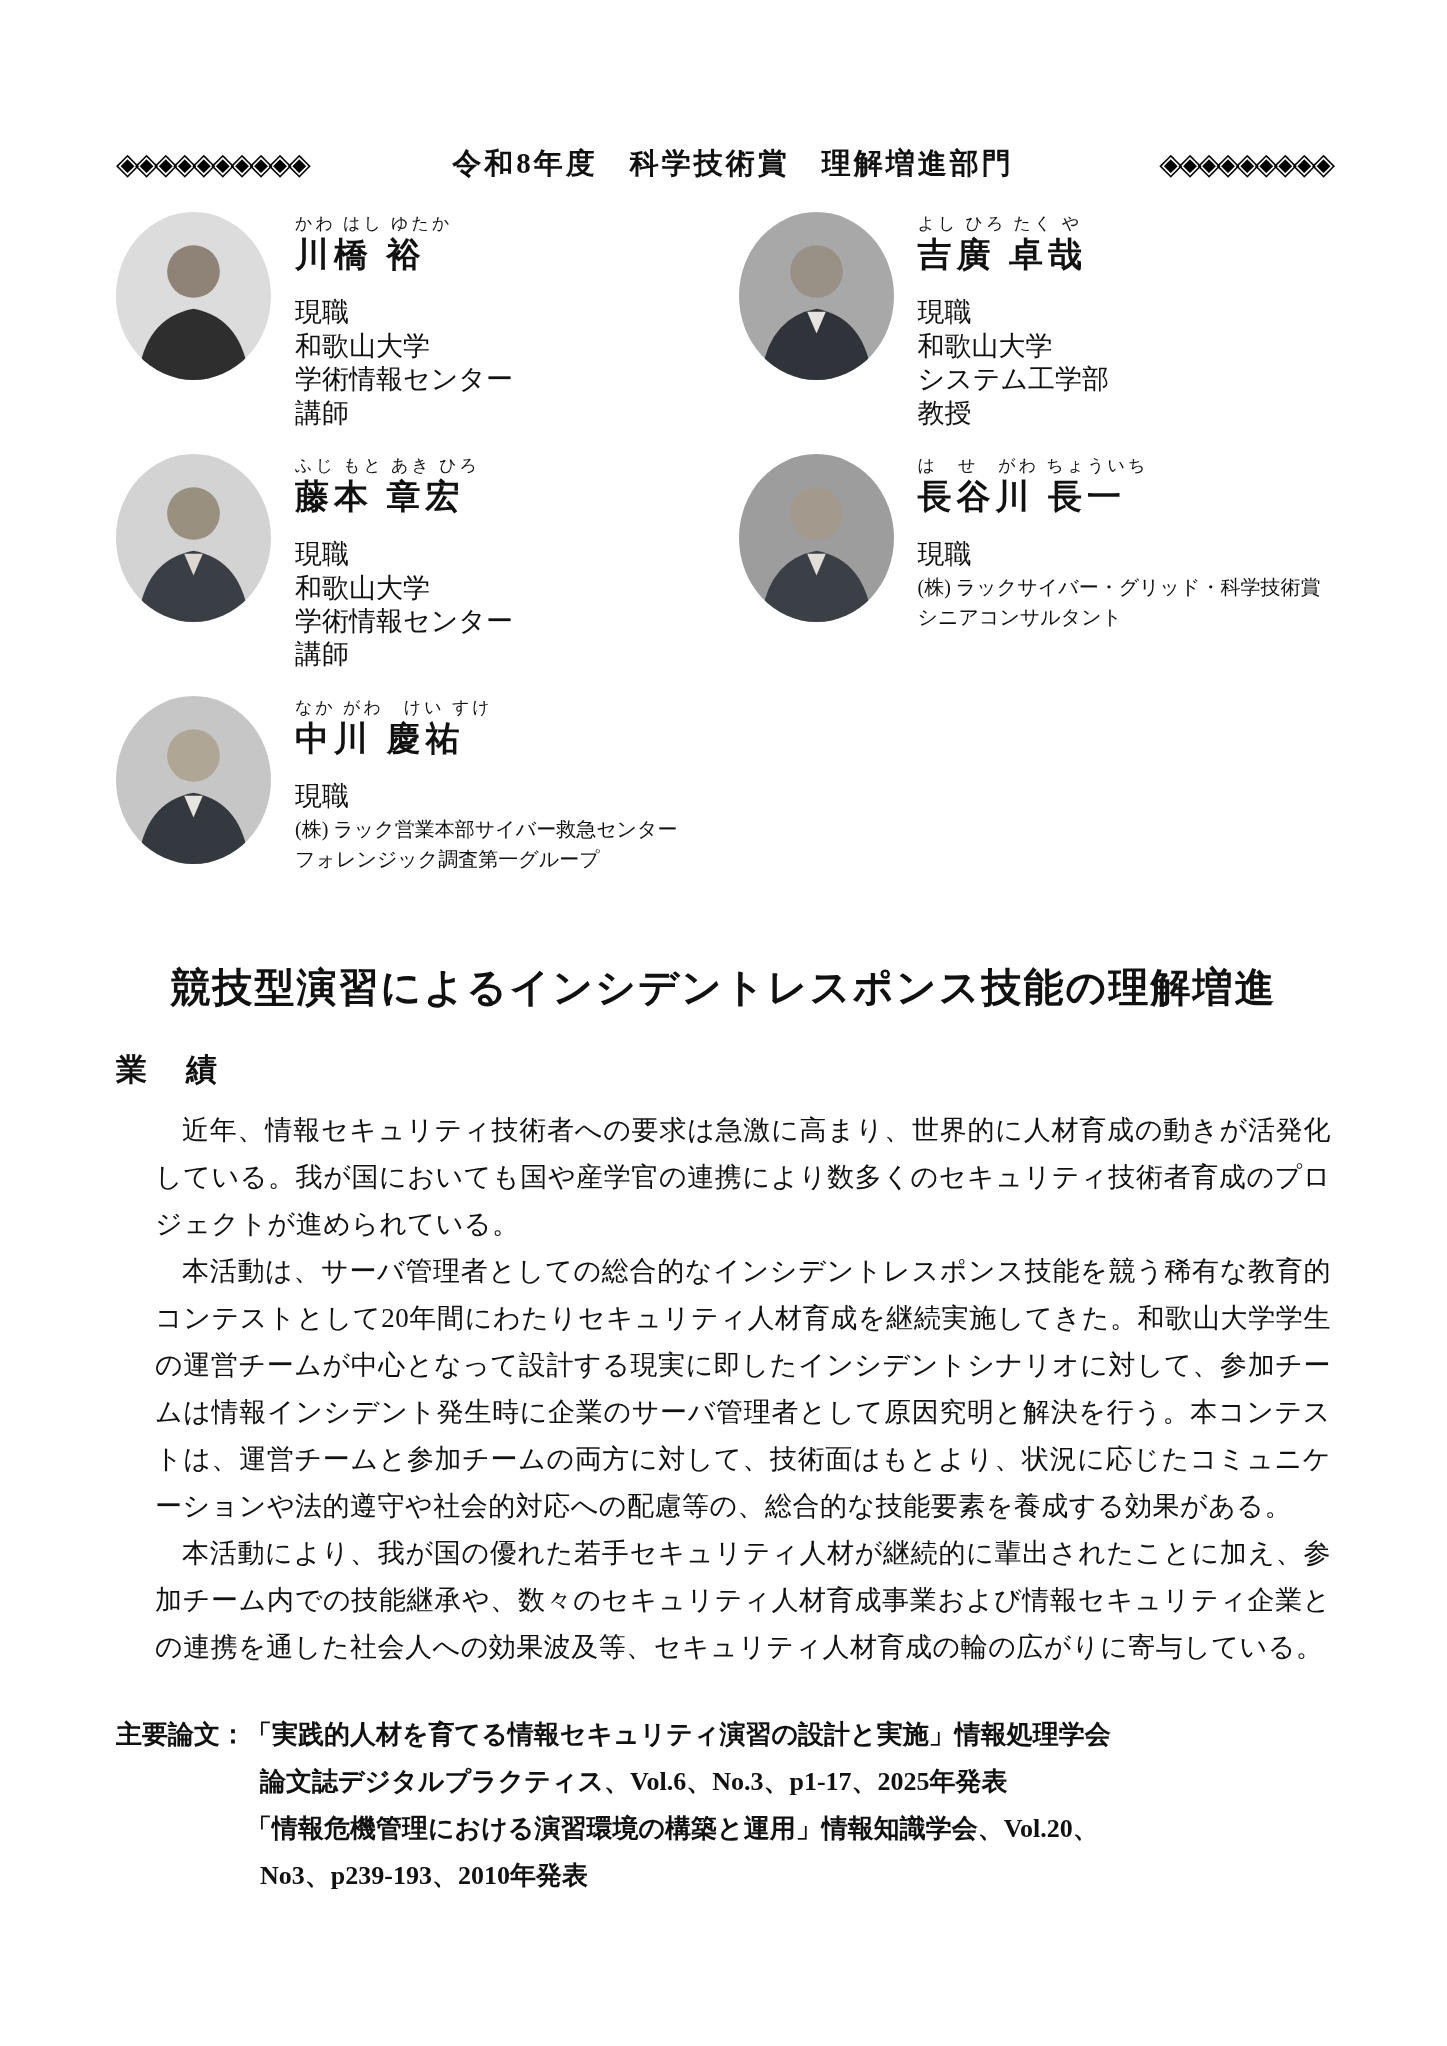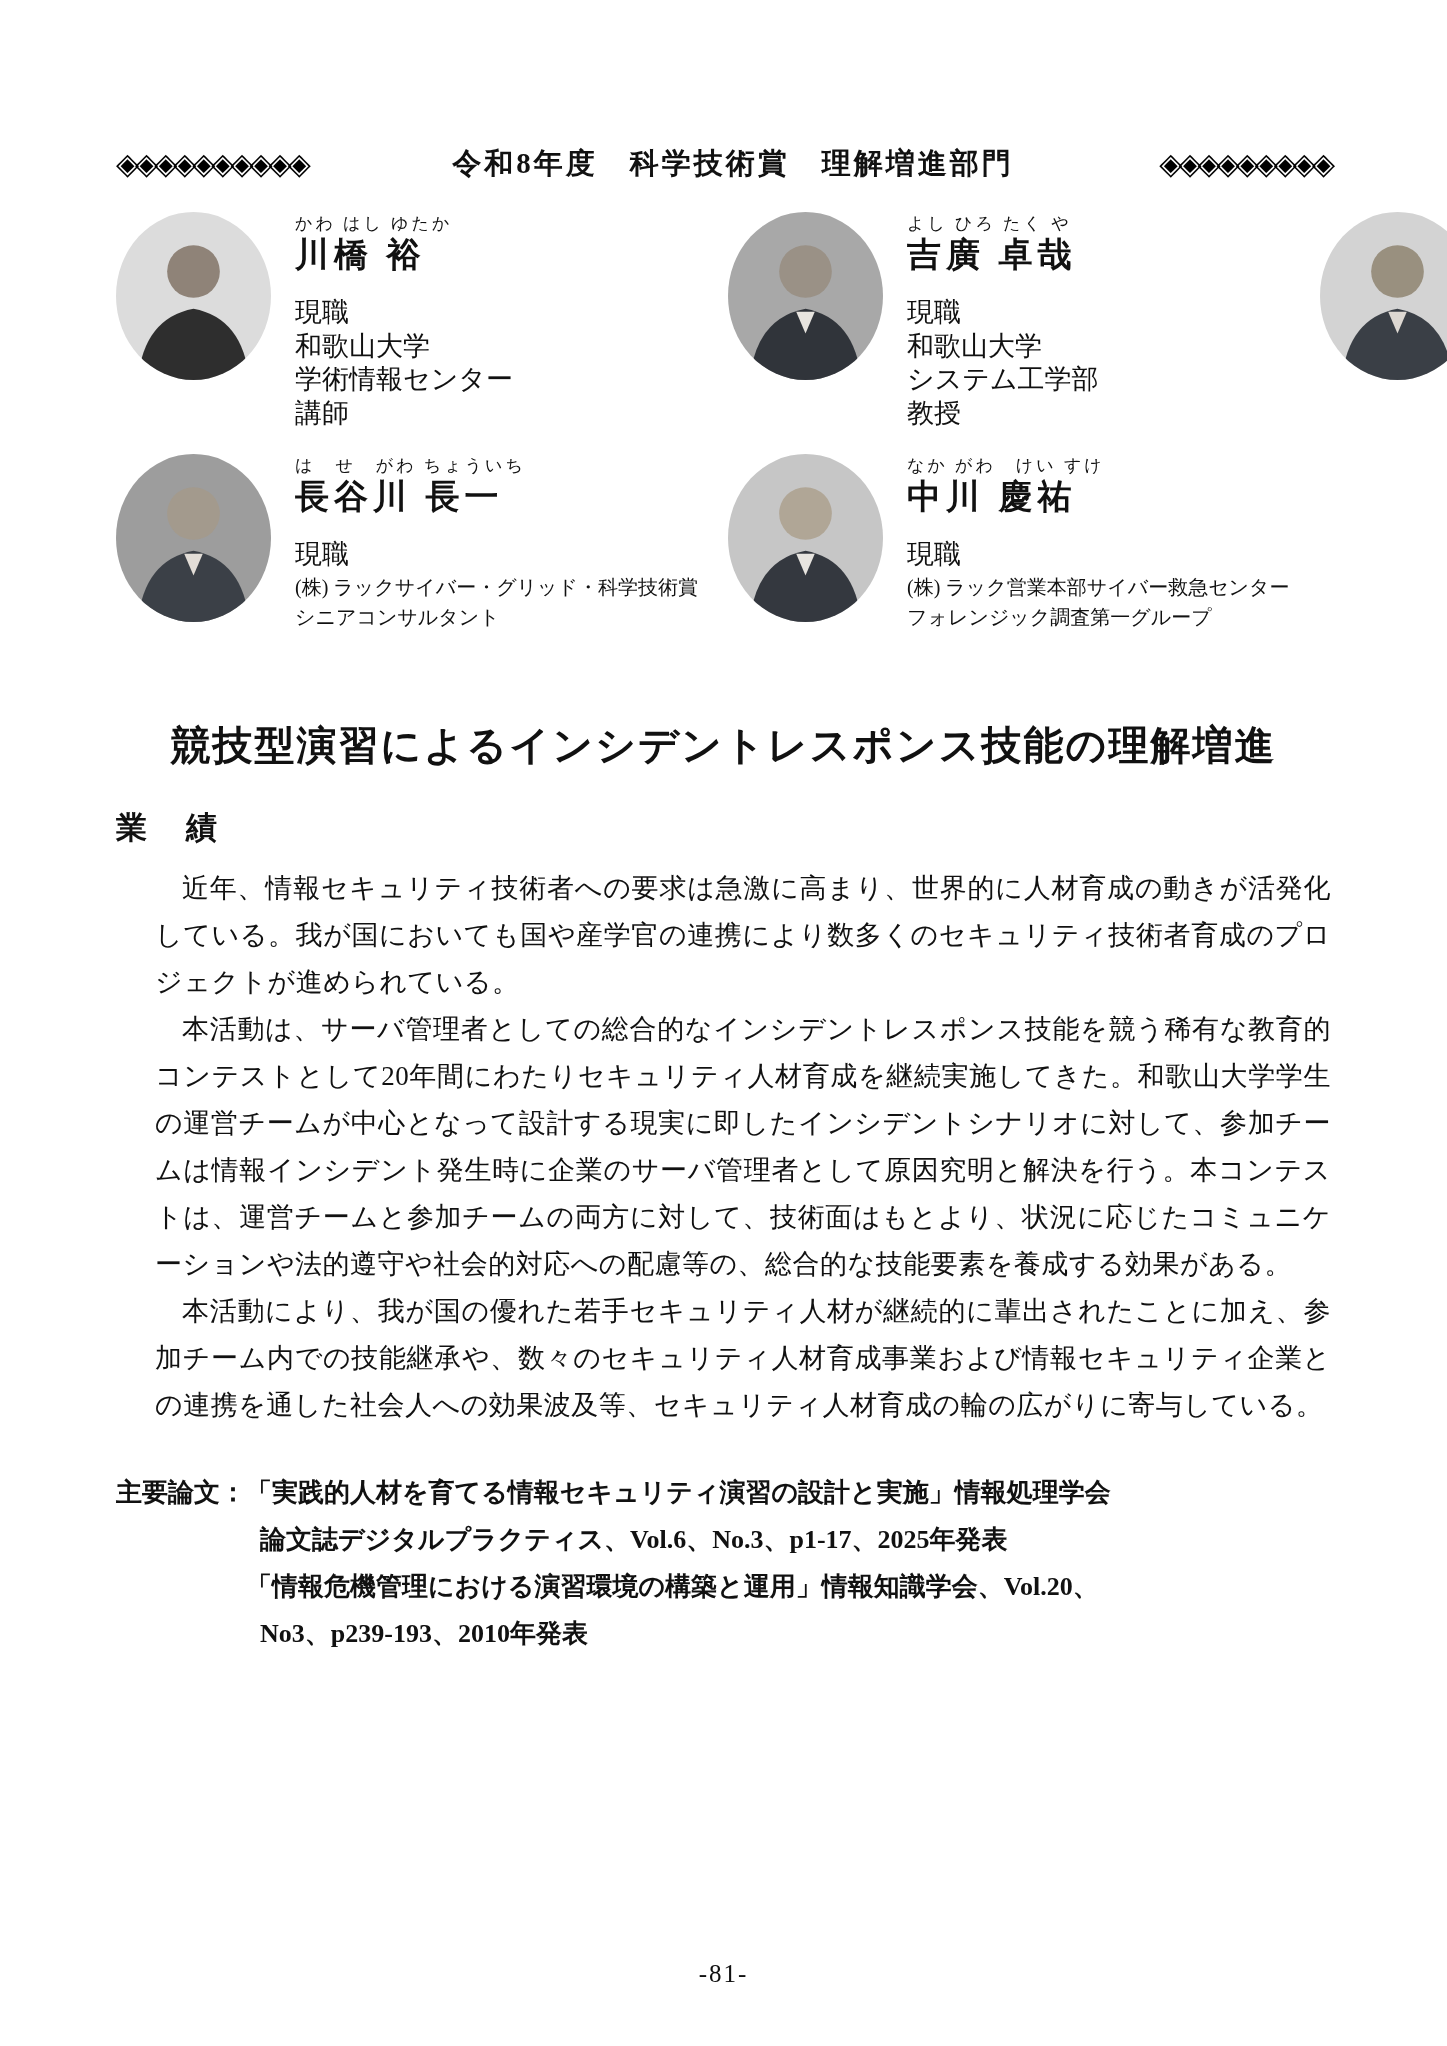--- a/index.html
+++ b/index.html
@@ -28,21 +28,21 @@
   .hdr-title {
     flex:1; text-align:center;
     font-size:29px; font-weight:600; letter-spacing:3px;
     white-space:nowrap;
   }
 
   
   .people {
     margin-top:22px;
     display:grid;
-    grid-template-columns: 1fr 1fr 1fr;
+    grid-template-columns: 1fr 1fr;
     column-gap:30px;
     row-gap:24px;
   }
   .person { display:flex; align-items:flex-start; min-height:172px; }
   .photo {
     flex:0 0 155px;
     width:155px; height:168px;
     border-radius:50%;
     overflow:hidden;
     background:#cfcfcf;
@@ -237,14 +237,13 @@
       <div class="pub-lines">
         <div class="pub-line">「実践的人材を育てる情報セキュリティ演習の設計と実施」情報処理学会</div>
         <div class="pub-line cont">論文誌デジタルプラクティス、Vol.6、No.3、p1-17、2025年発表</div>
         <div class="pub-line">「情報危機管理における演習環境の構築と運用」情報知識学会、Vol.20、</div>
         <div class="pub-line cont">No3、p239-193、2010年発表</div>
       </div>
     </div>
 
   </div>
 
-  <div class="page-number">-81-</div>
 </div>
 
 </body></html>

